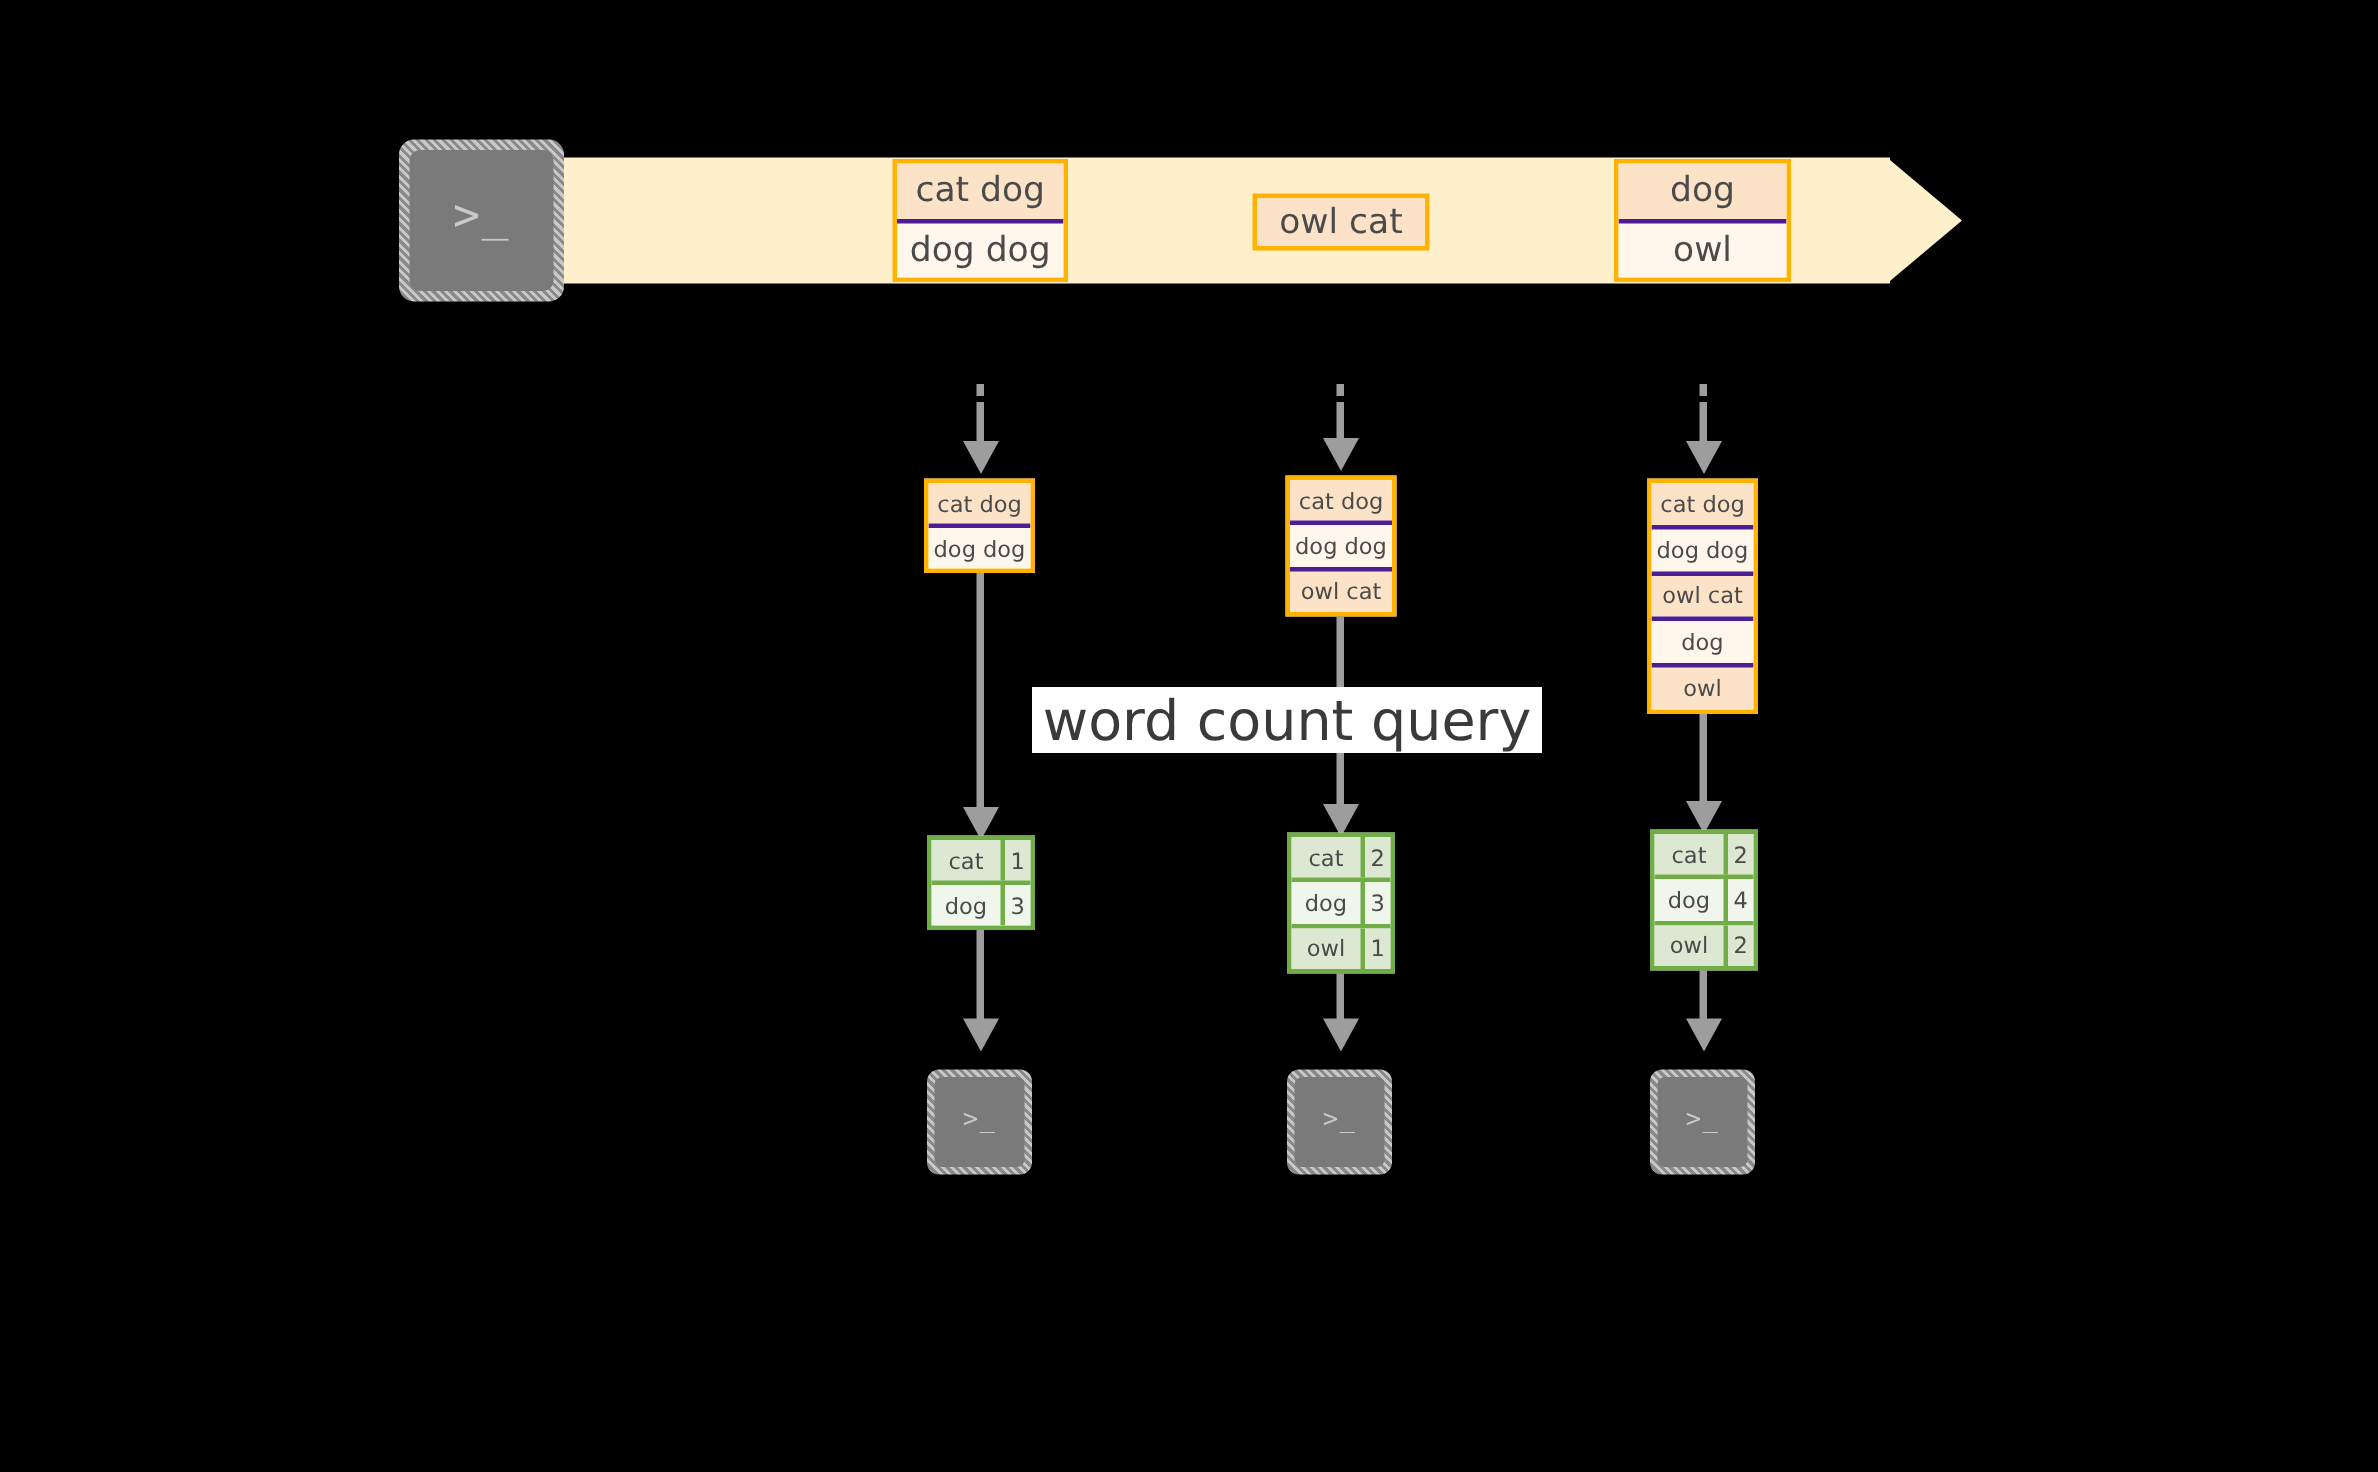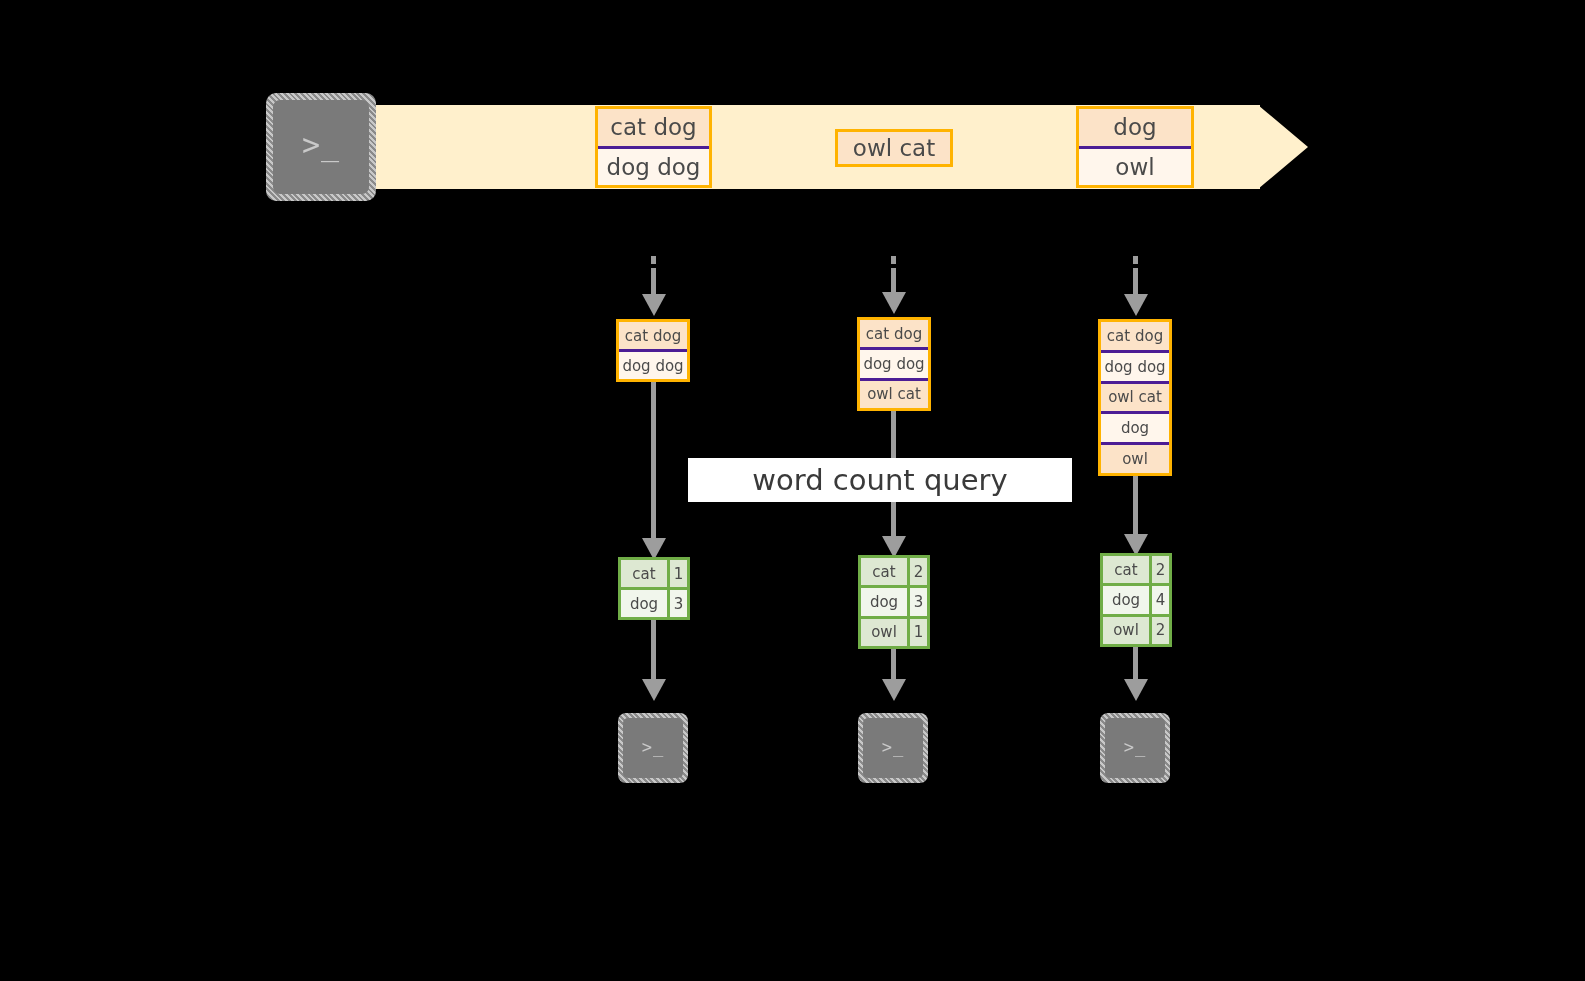--- a/index.html
+++ b/index.html
@@ -271,15 +271,15 @@
   </div>
 
   <div class="vline" style="left:1133px; top:647px; height:36px;"></div>
   <div class="vhead" style="left:1124px; top:679px;"></div>
 
   <div class="term" style="left:1100px; top:713px; width:70px; height:70px; border-radius:8px;">
     <div class="term-inner" style="left:5px; top:5px; right:5px; bottom:5px; border-radius:5px;"></div>
     <div class="term-glyph" style="font-size:17px;">&gt;_</div>
   </div>
 
-  <div class="labelband" style="left:688px; top:458px; width:384px; height:44px; font-size:29px;">word count query</div>
+  <div class="labelband" style="left:688px; top:458px; width:340px; height:44px; font-size:37px;">word count query</div>
 
 </div>
 
 </body></html>

